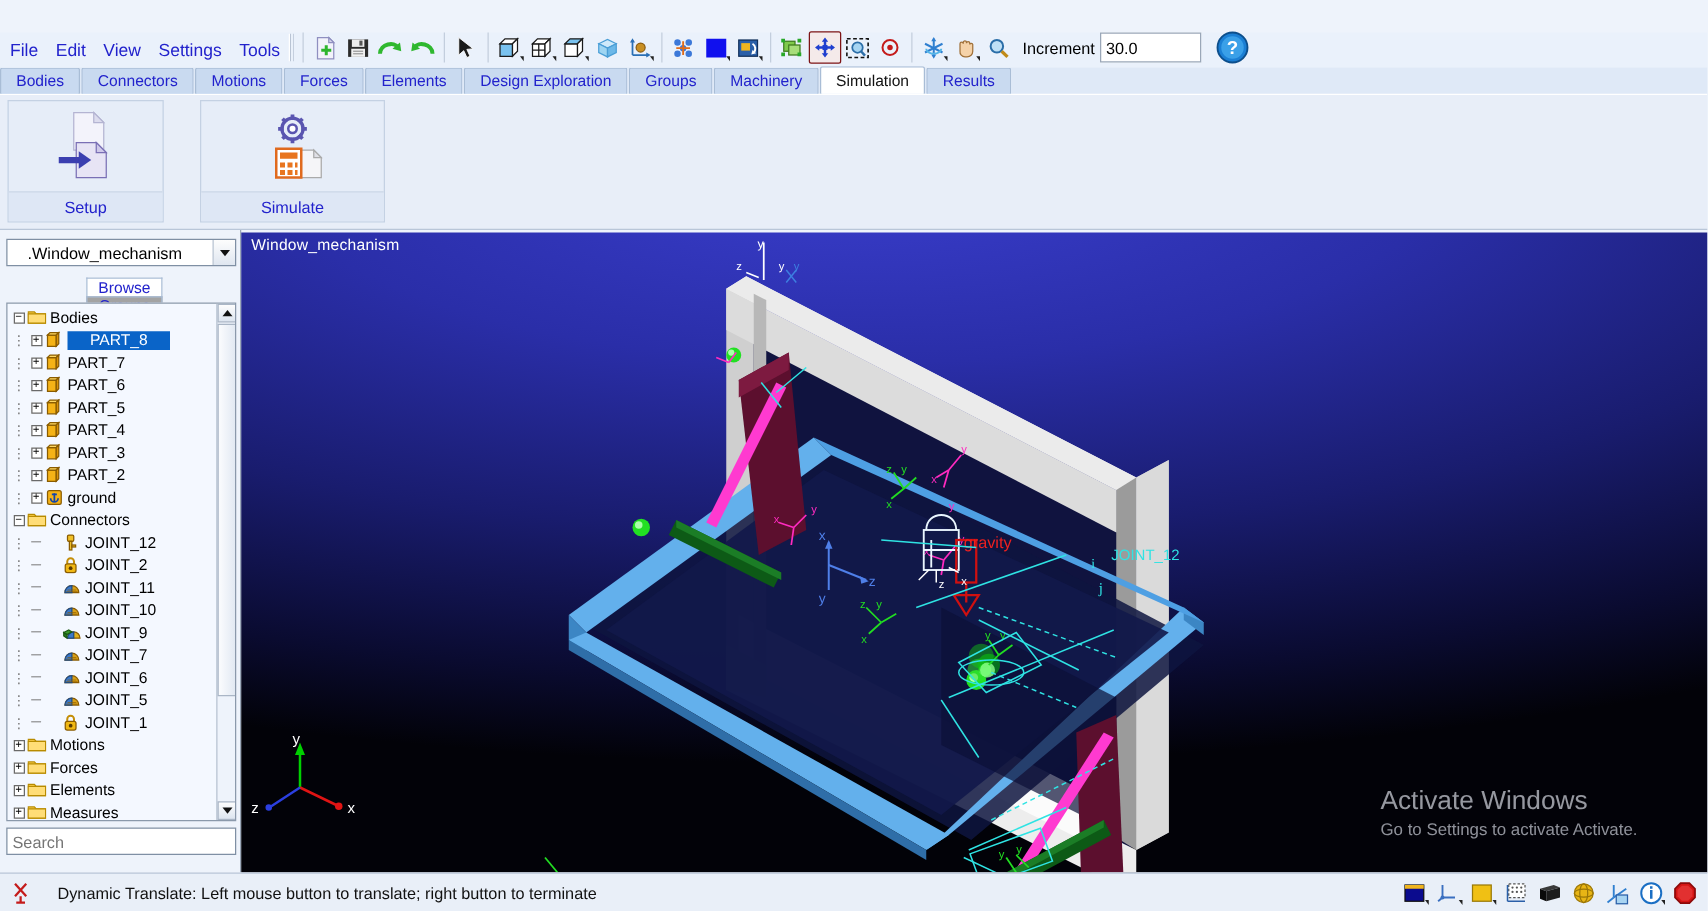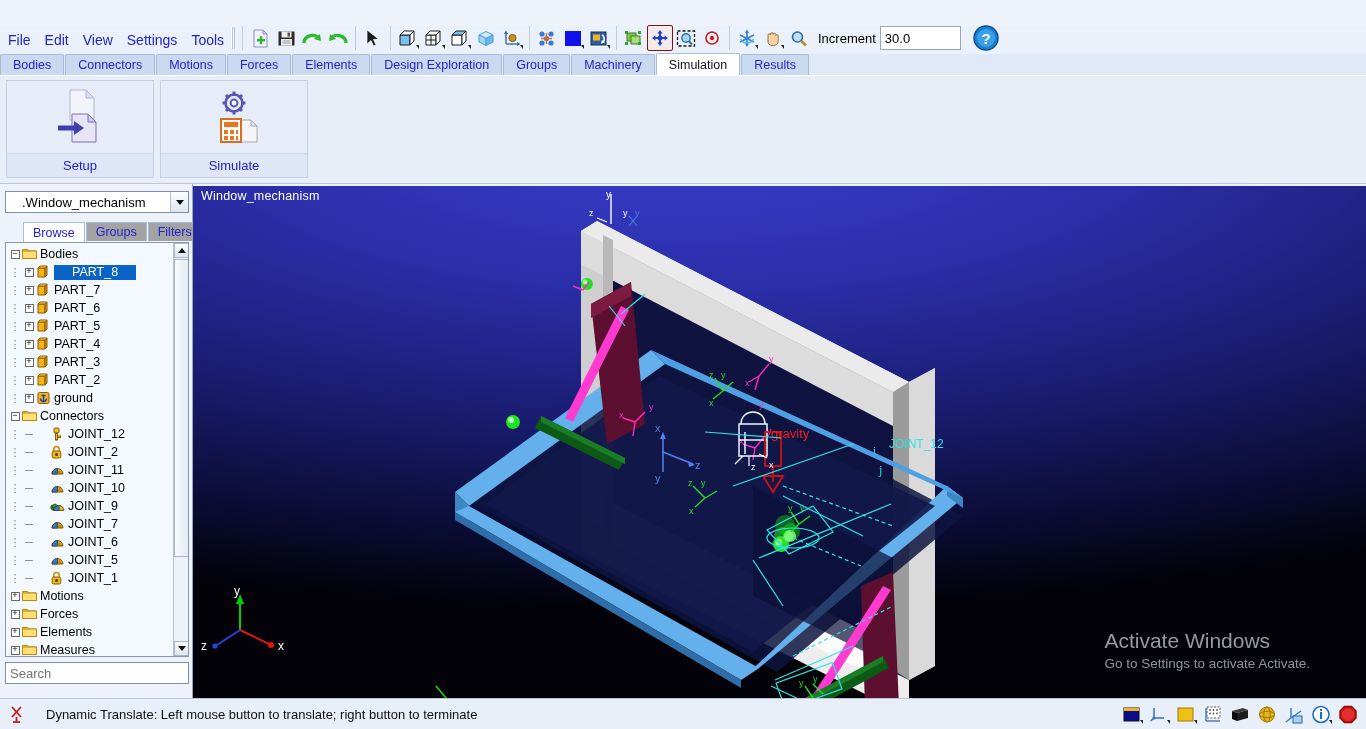--- a/index.html
+++ b/index.html
@@ -117,22 +117,22 @@
     width:18px; height:20px; border-left:1px solid #b7c2d1;
     background:linear-gradient(#fdfdfd,#dfe6f0);
     display:flex; align-items:center; justify-content:center;
   }
   .ms-arrow i{
     width:0;height:0;border-left:4px solid transparent;border-right:4px solid transparent;
     border-top:5px solid #111; display:block;
   }
 
   .subtabs{
-    position:absolute; left:23px; top:38px; width:184px; height:20px;
-    display:flex; align-items:flex-start;
+    position:absolute; left:8px; top:38px; width:184px; height:20px;
+    display:flex; align-items:center;flex-direction:column;
   }
   .subtab{
     height:19px; padding:0 9px; display:flex; align-items:center;
     font-size:12.5px; color:#2222cc; background:#a3a3a3;
     border:1px solid #a9bdd6; border-bottom:none; margin-right:1px; cursor:default;
   }
   .subtab.active{ background:#fff; height:20px; }
 
   .tree{
     position:absolute; left:5px; top:58px; width:184px; height:415px;
@@ -438,21 +438,21 @@
     <div class="tab">Elements</div>
     <div class="tab">Design Exploration</div>
     <div class="tab">Groups</div>
     <div class="tab">Machinery</div>
     <div class="tab active">Simulation</div>
     <div class="tab">Results</div>
   </div>
 
   <div class="ribbon">
 
-    <div class="rgroup" style="left:6px; width:148px;">
+    <div class="rgroup" style="left:6px; width:125px;">
       <div class="rg-icon">
         <svg width="56" height="58" viewBox="0 0 56 58">
           <polygon points="18,2 34,2 42,10 42,32 18,32" fill="#f3f3fb" stroke="#b4b4d2"></polygon>
           <polygon points="34,2 42,10 34,10" fill="#dcdcee" stroke="#b4b4d2"></polygon>
           <polygon points="20,26 36,26 44,34 44,54 20,54" fill="#e7e4f5" stroke="#7a6fb5"></polygon>
           <polygon points="36,26 44,34 36,34" fill="#cfc9ea" stroke="#7a6fb5"></polygon>
           <path d="M6 40 H26" stroke="#3b3fb0" stroke-width="5"></path>
           <polygon points="32,40 22,33 22,47" fill="#3b3fb0"></polygon>
         </svg>
       </div>

